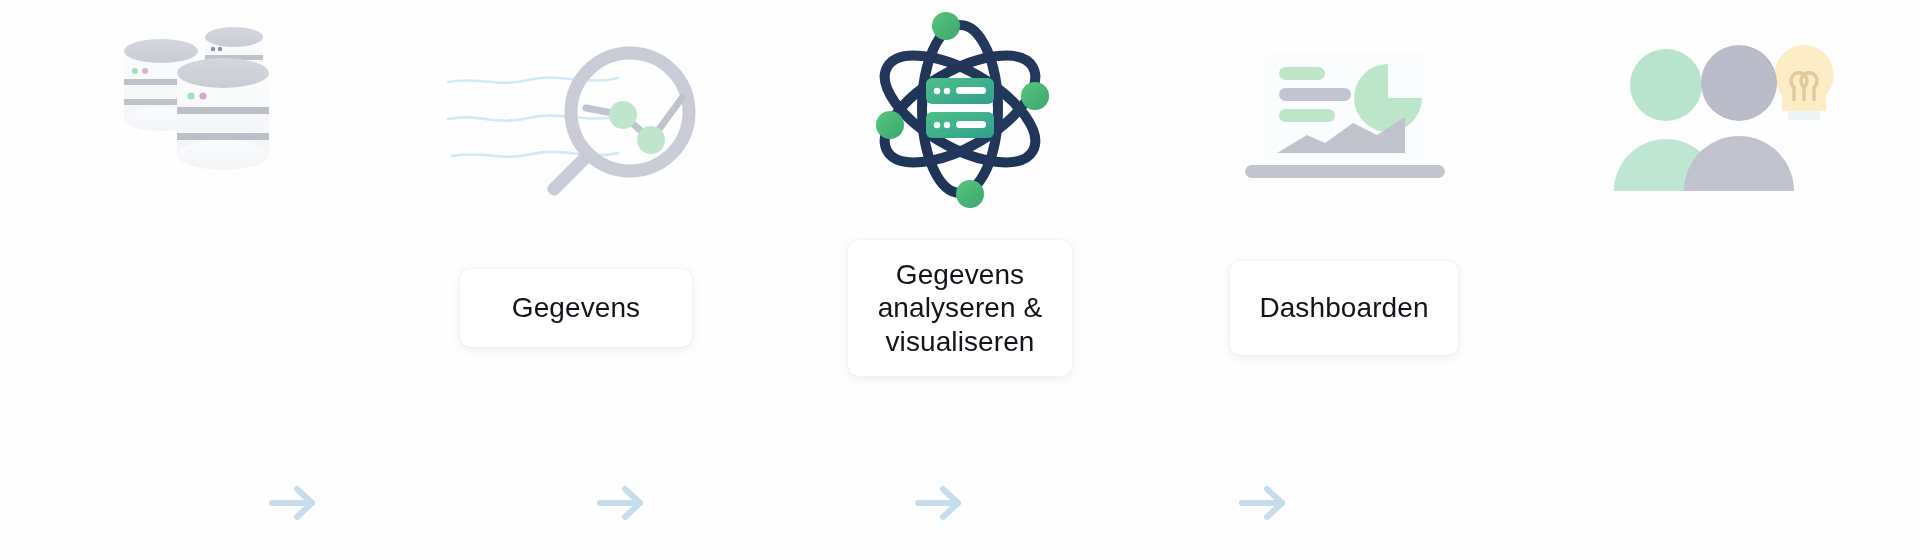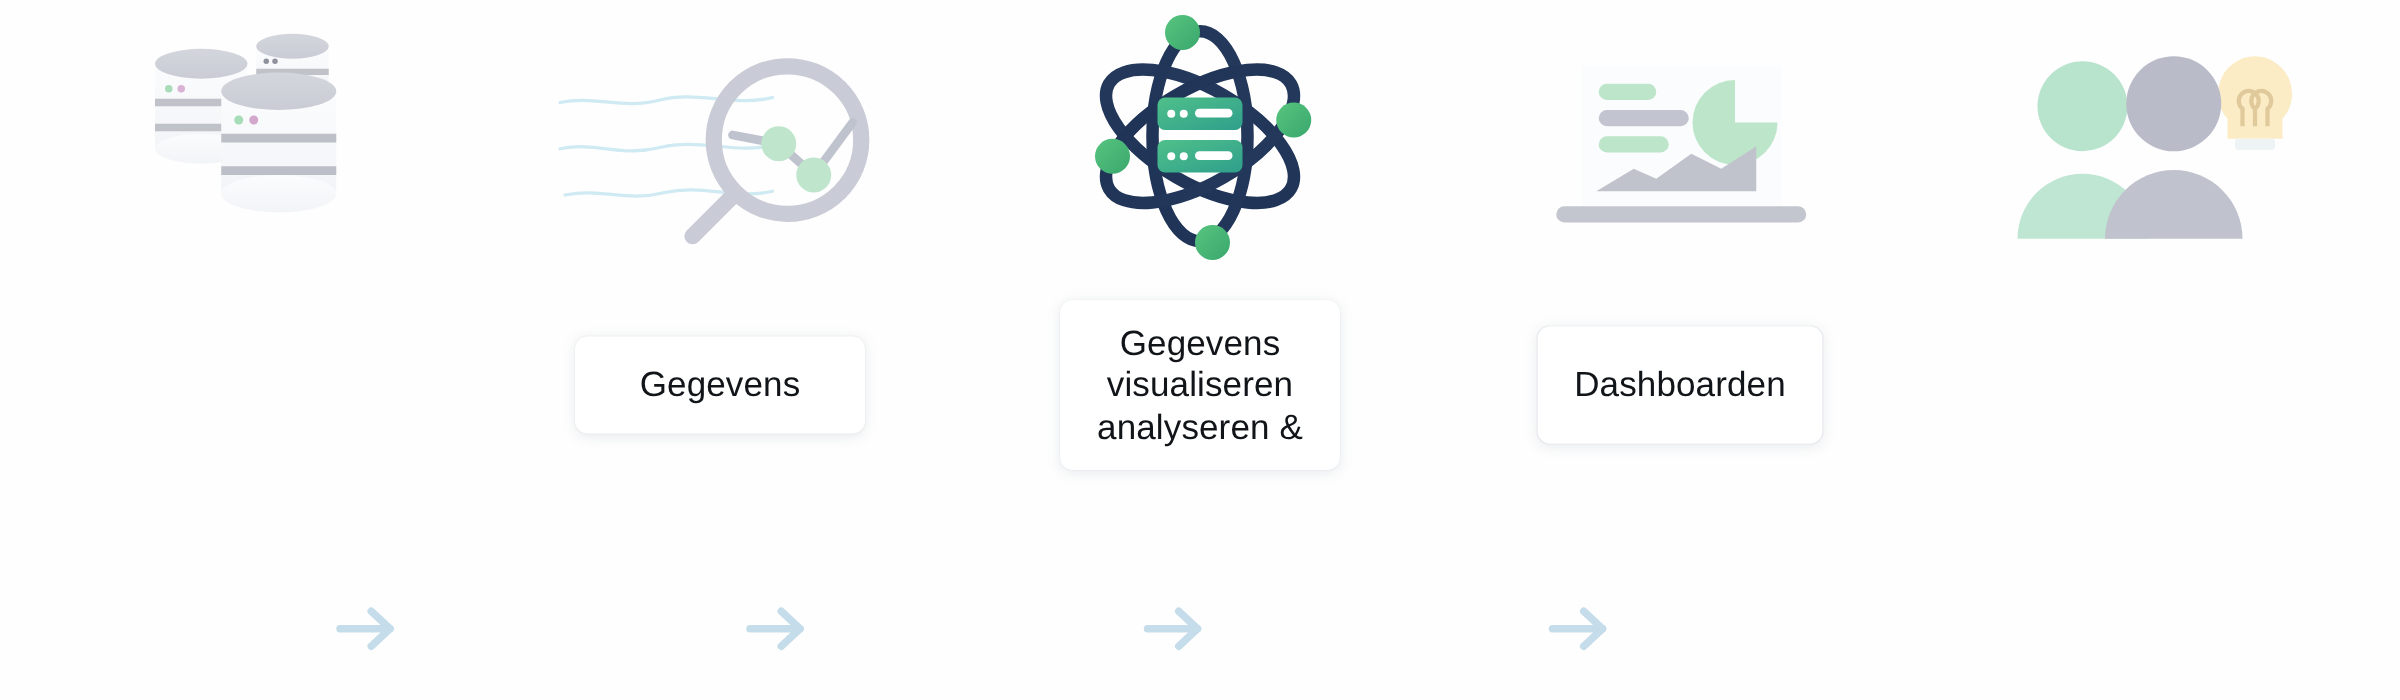--- a/index.html
+++ b/index.html
@@ -214,22 +214,22 @@
           </g>
           <circle cx="86" cy="18" r="14" fill="url(#elec)"></circle>
           <circle cx="175" cy="88" r="14" fill="url(#elec)"></circle>
           <circle cx="30" cy="117" r="14" fill="url(#elec)"></circle>
           <circle cx="110" cy="186" r="14" fill="url(#elec)"></circle>
         </svg>
       </div>
       <div class="card-slot">
         <div class="card">
           <span class="ln">Gegevens</span>
+          <span class="ln">analyseren &amp;</span>
           <span class="ln">visualiseren</span>
-          <span class="ln">analyseren &amp;</span>
         </div>
       </div>
     </div>
 
     <div class="step step-4">
       <div class="icon-wrap">
         <svg width="215" height="160" viewBox="0 0 215 160" aria-hidden="true">
           <path d="M28,22 H188 V134 H28 Z" fill="#fbfcfd"></path>
           <rect x="8" y="134" width="200" height="13" rx="6.5" fill="#c3c6cf"></rect>
           <rect x="42" y="36" width="46" height="13" rx="6.5" fill="#bde5ca"></rect>

